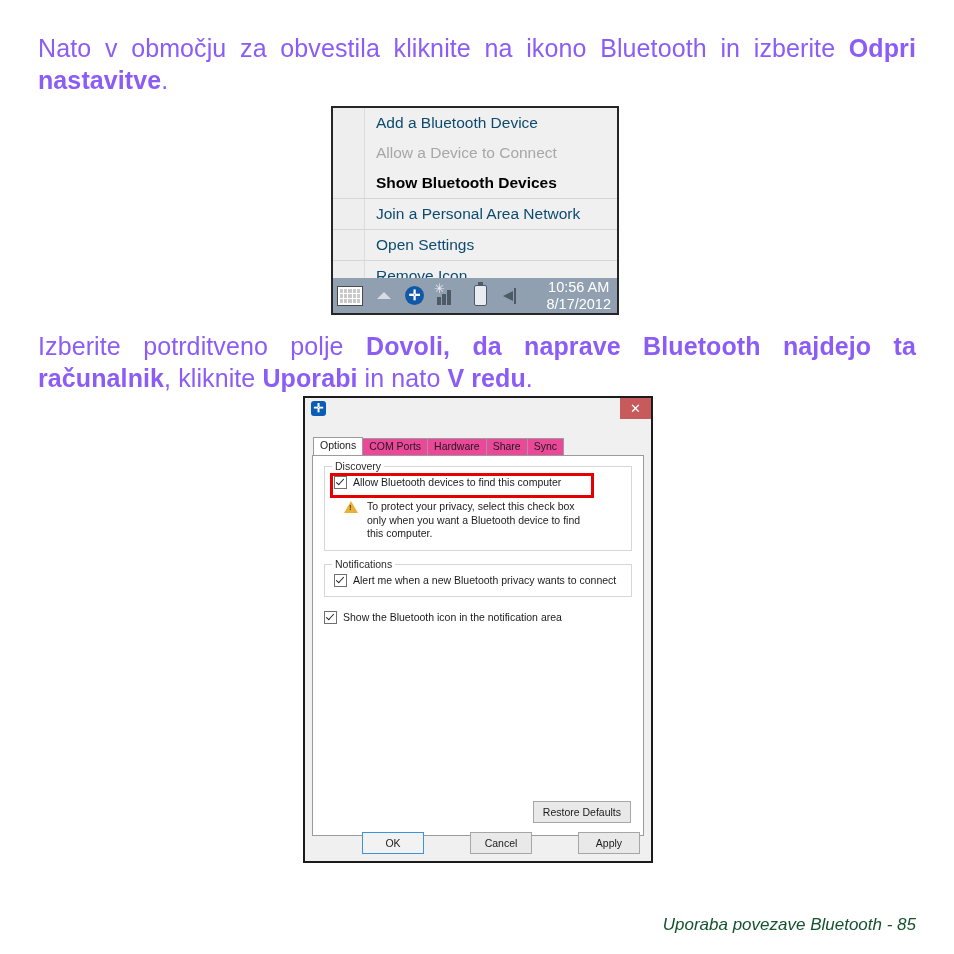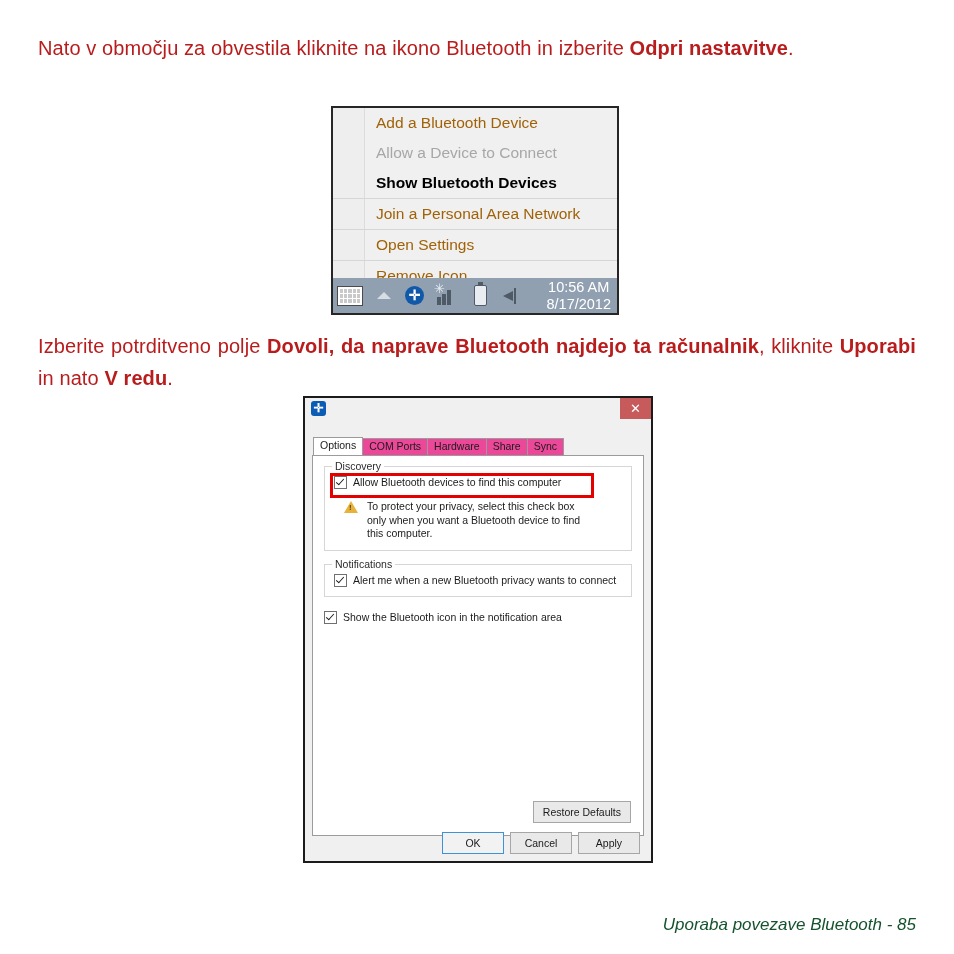--- a/index.html
+++ b/index.html
@@ -15,24 +15,24 @@
     color: #000000;
     position: relative;
     overflow: hidden;
   }
 
   
   .para {
     position: absolute;
     left: 38px;
     width: 878px;
-    font-size: 20px;
+    font-size: 25px;
     line-height: 32px;
     text-align: justify;
-    color: #b91c1c;
+    color: #8b5cf6;
     letter-spacing: 0.1px;
   }
   .para b { font-weight: bold; }
   #para-1 { top: 32px; }
   #para-2 { top: 330px; }
 
   
   #tray-menu {
     position: absolute;
     left: 331px;
@@ -53,21 +53,21 @@
   }
   .menu-group { position: relative; }
   .menu-group + .menu-group { border-top: 1px solid #d6d6d6; }
   .menu-item {
     position: relative;
     padding: 4px 8px 4px 43px;
     height: 22px;
     line-height: 22px;
     white-space: nowrap;
     font-size: 15.5px;
-    color: #a16207;
+    color: #0c4a6e;
   }
   .menu-item.disabled { color: #a7a7a7; }
   .menu-item.boldened { font-weight: bold; color: #000; }
 
   
   #taskbar {
     position: absolute;
     left: 331px;
     top: 278px;
     width: 288px;
@@ -336,20 +336,21 @@
   }
   #bt-footer {
     position: absolute;
     left: 0; right: 0; bottom: 0;
     height: 36px;
     display: flex;
     align-items: center;
     justify-content: flex-end;
     padding-right: 11px;
     box-sizing: border-box;
+    gap: 40px;
   }
   #bt-footer .btn {
     width: 60px;
     border: 1px solid #a6a6a6;
     background: #e9e9e9;
     font-size: 10.5px;
     text-align: center;
     padding: 4px 0;
     margin-left: 6px;
     color: #1b1b1b;

